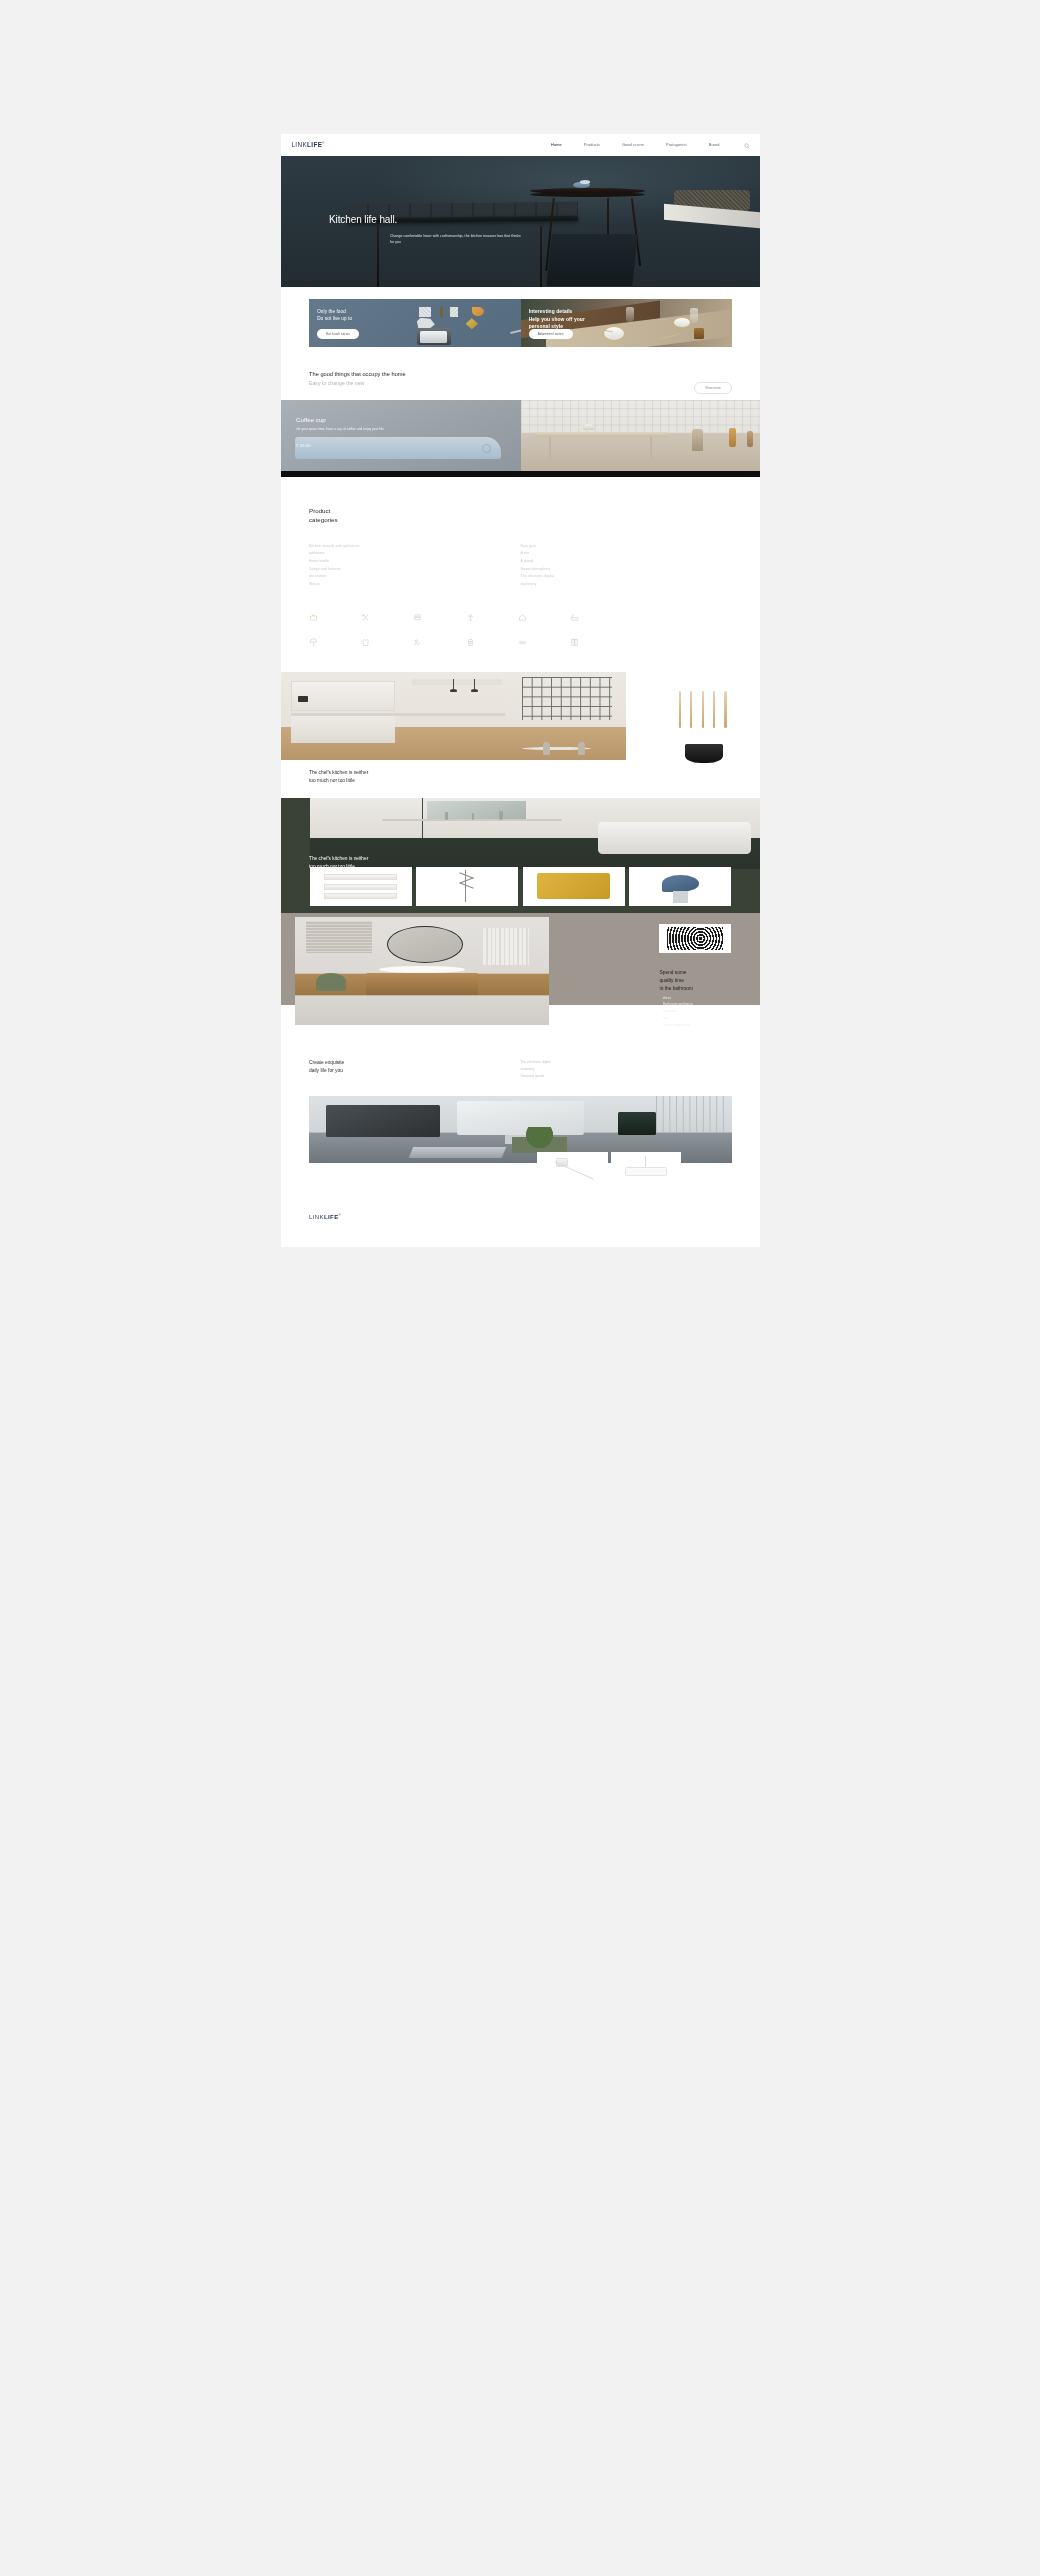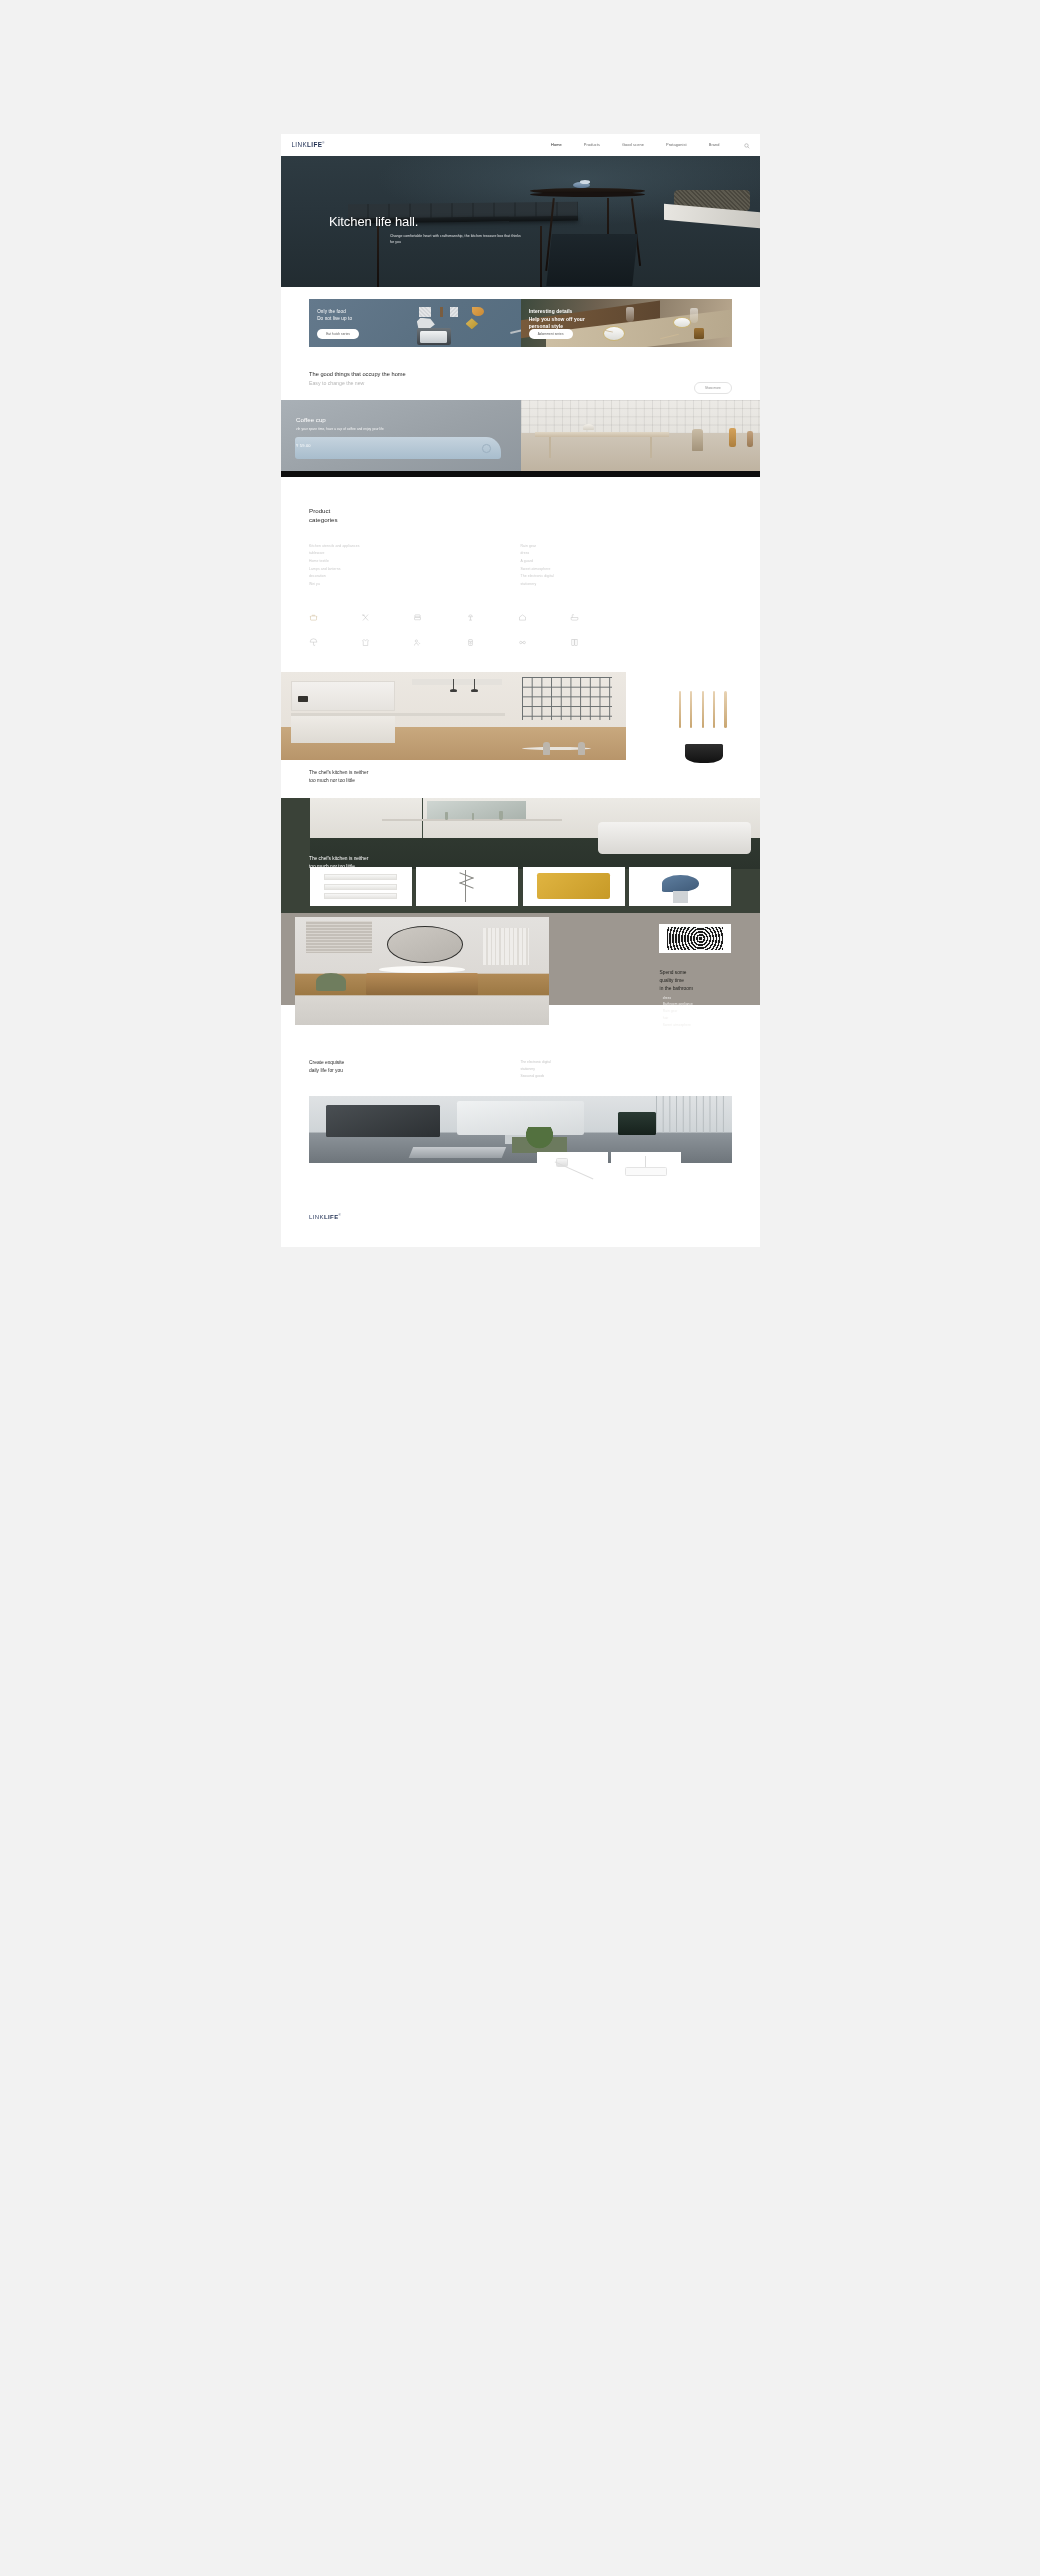--- a/index.html
+++ b/index.html
@@ -55,21 +55,21 @@
     border-radius:50%; background:#cfdae4; }
   .hero .cloth { position:absolute; left:56%; top:60%; width:18%; height:40%;
     background:linear-gradient(180deg,#1d262c,#131a1e); transform:skewX(-6deg); }
   .hero .pillow { position:absolute; right:2%; top:26%; width:16%; height:16%;
     background:repeating-linear-gradient(45deg,#5d5a4f 0 1.5px,#4a473e 1.5px 3px); border-radius:4.5px; }
   .hero .papers { position:absolute; right:0; top:40%; width:20%; height:12%;
     background:linear-gradient(100deg,#e8e6e1,#c9c7c1); transform:skewY(5deg); }
   .hero-copy { position:absolute; left:0; top:0; width:100%; height:100%; }
   .hero-title {
     position:absolute; left:48px; top:58px; color:#fff;
-    font-size:13px; letter-spacing:-0.1px; font-weight:400;
+    font-size:10px; letter-spacing:-0.1px; font-weight:400;
   }
   .hero-sub {
     position:absolute; left:109px; top:77px; color:#e6e8ea;
     font-size:3.4px; line-height:1.85; letter-spacing:0.1px; max-width:134px;
   }
 
   
   .promo-wrap { padding:12px 28px 0; display:flex; gap:0; }
   .promo { width:50%; height:48px; position:relative; overflow:hidden; }
   .promo-a { background:linear-gradient(135deg,#64798c 0%,#5a7082 60%,#556d80 100%); }

